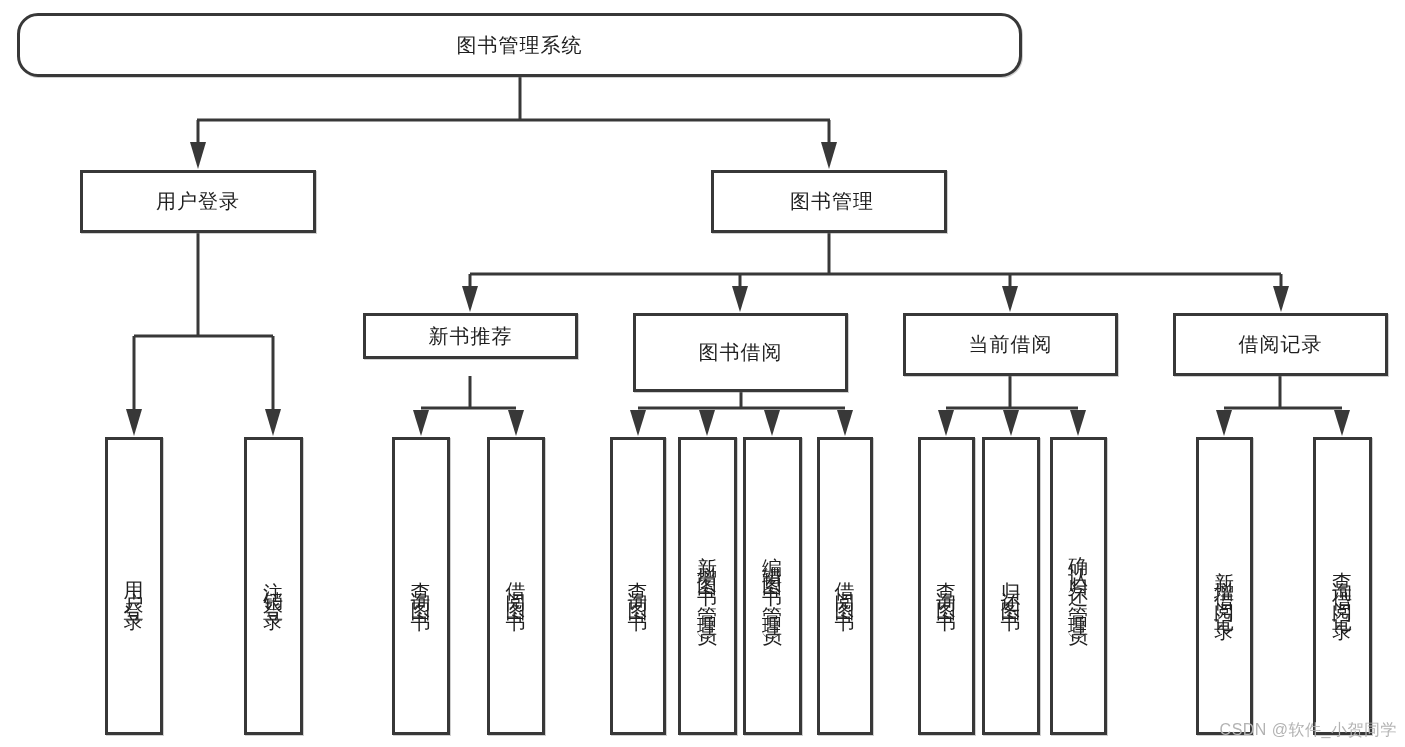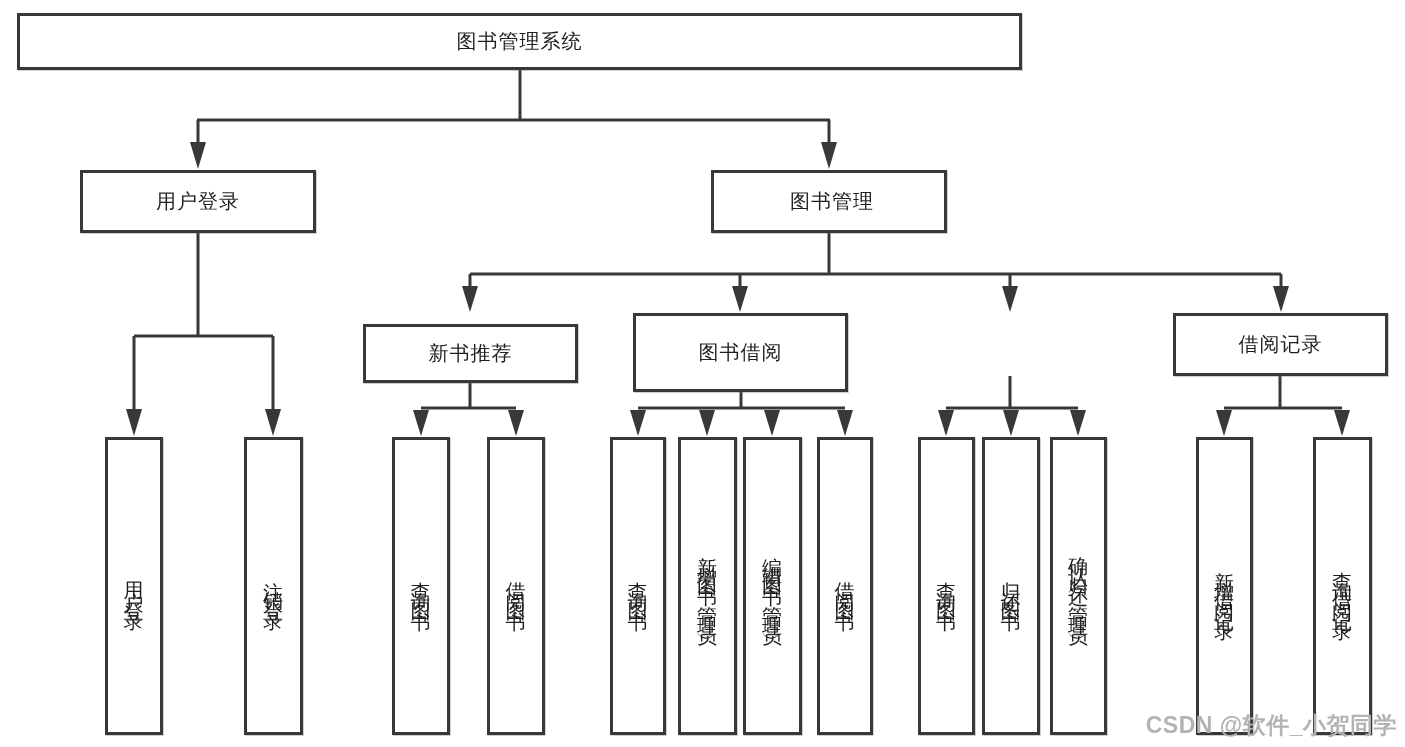--- a/index.html
+++ b/index.html
@@ -48,25 +48,24 @@
     writing-mode: vertical-rl;
     letter-spacing: 10px;
     font-size: 20px;
     line-height: 1;
     white-space: nowrap;
   }
   .watermark {
     position: absolute;
     right: 8px;
     bottom: 6px;
-    font-size: 23px;
+    font-size: 16px;
     color: #b3b3b3;
     letter-spacing: 0.5px;
     white-space: nowrap;
-    font-weight: bold;
   }
 </style>
 </head>
 <body>
 
 <div class="stage">
 
   <svg class="connectors" viewBox="0 0 1405 747" stroke="#383838" stroke-width="3" fill="#383838">
 
     <g>
@@ -125,37 +124,40 @@
     </g>
 
     <g>
       <line x1="1280" y1="376" x2="1280" y2="408" fill="none"></line>
       <line x1="1224" y1="408" x2="1342" y2="408" fill="none"></line>
       <polygon points="1216,410 1232,410 1224,436" stroke="none"></polygon>
       <polygon points="1334,410 1350,410 1342,436" stroke="none"></polygon>
     </g>
   </svg>
 
-  <div class="node" style="left:17px; top:13px; width:1005px; height:57px;">
+  <div class="node" style="left:17px; top:13px; width:1005px; height:64px;border-radius:21px;">
     <span class="label">图书管理系统</span>
   </div>
 
   <div class="node" style="left:80px; top:170px; width:236px; height:63px;">
     <span class="label">用户登录</span>
   </div>
   <div class="node" style="left:711px; top:170px; width:236px; height:63px;padding-left:6px;">
     <span class="label">图书管理</span>
   </div>
 
-  <div class="node" style="left:363px; top:313px; width:215px; height:59px;margin-top:11px;">
+  <div class="node" style="left:363px; top:313px; width:215px; height:46px;">
     <span class="label">新书推荐</span>
   </div>
   <div class="node" style="left:633px; top:313px; width:215px; height:79px;">
     <span class="label">图书借阅</span>
   </div>
+  <div class="node" style="left:903px; top:313px; width:215px; height:63px;">
+    <span class="label">当前借阅</span>
+  </div>
   <div class="node" style="left:1173px; top:313px; width:215px; height:63px;text-align:center;">
     <span class="label">借阅记录</span>
   </div>
 
   <div class="node leaf" style="left:105px; width:58px;">
     <span class="label">用户登录</span>
   </div>
   <div class="node leaf" style="left:244px; width:59px;">
     <span class="label">注销登录</span>
   </div>

